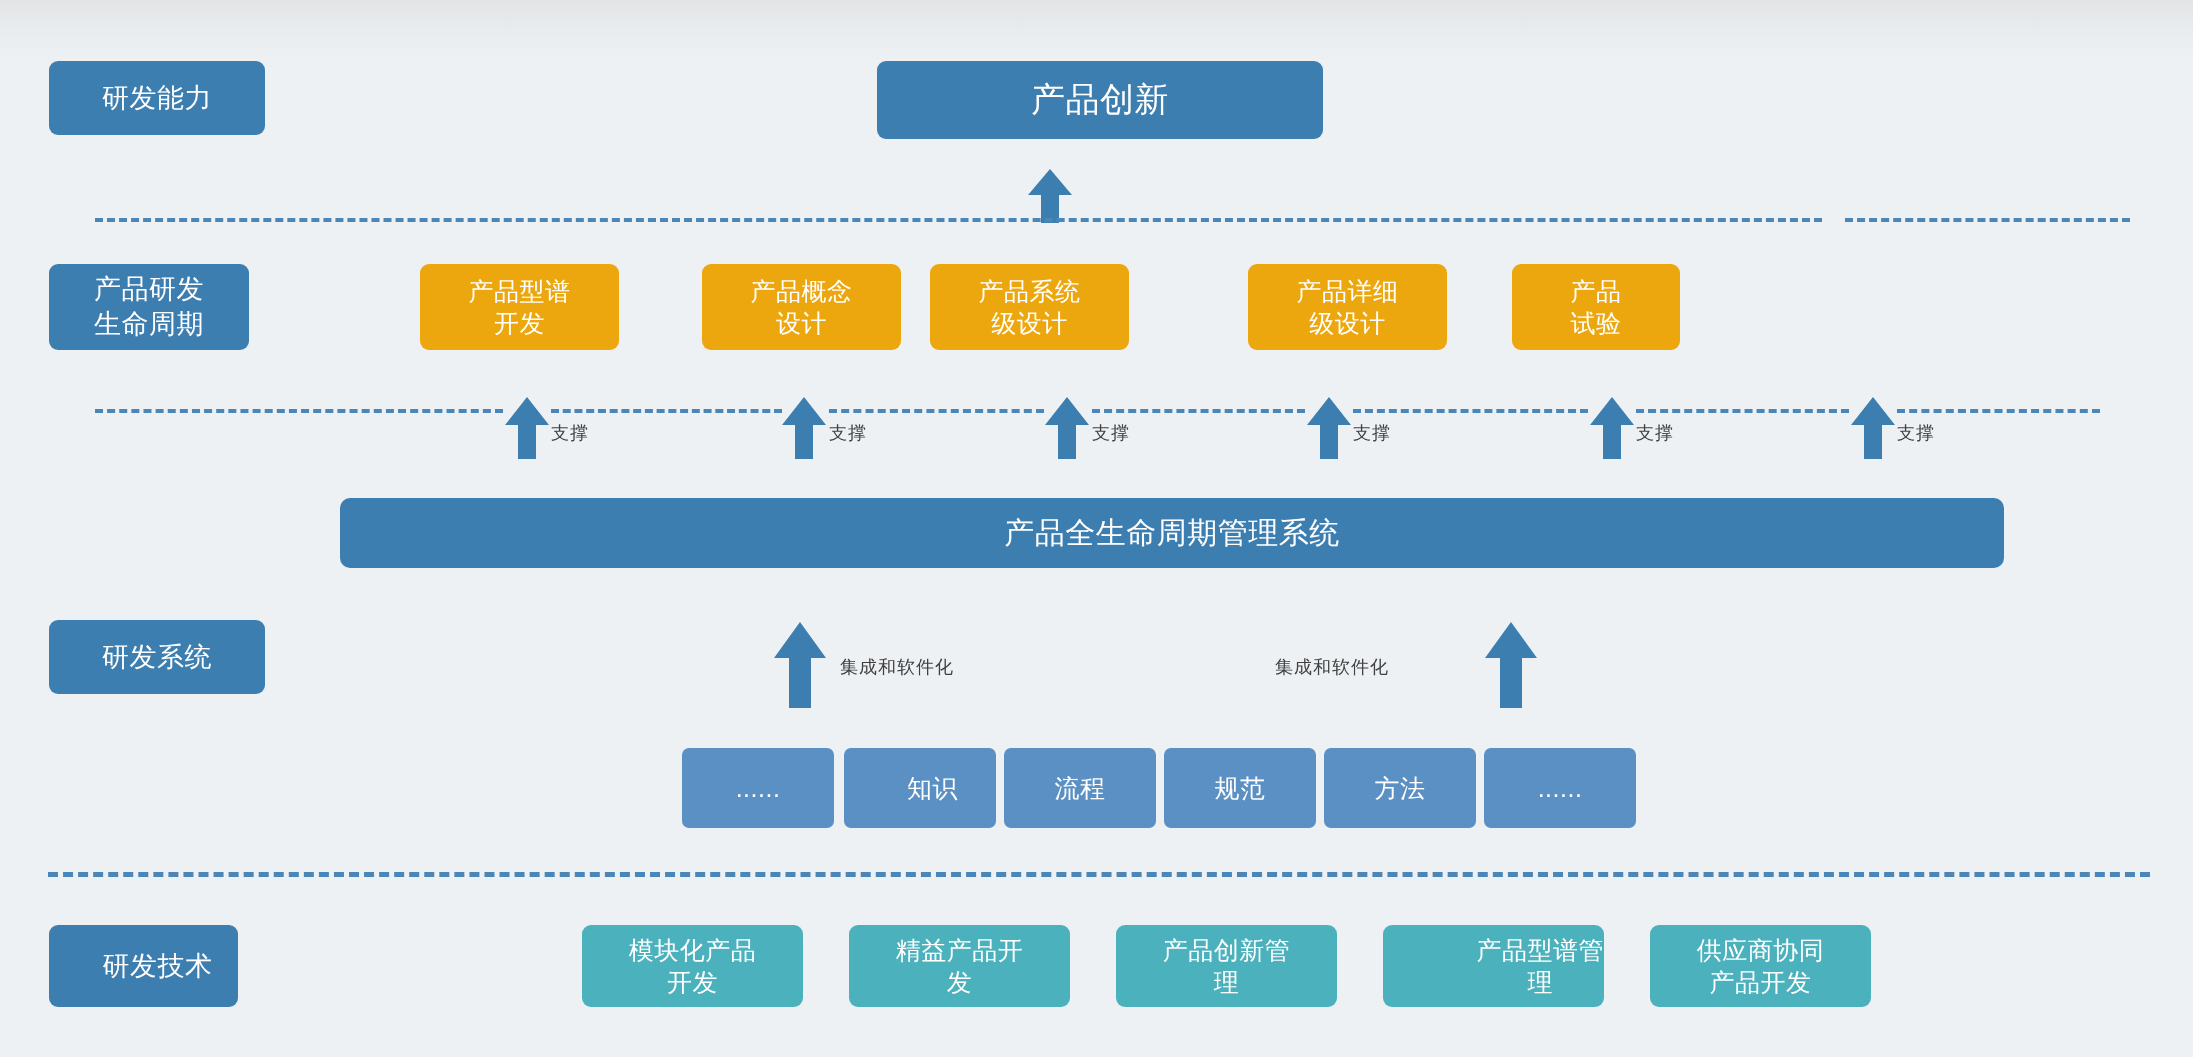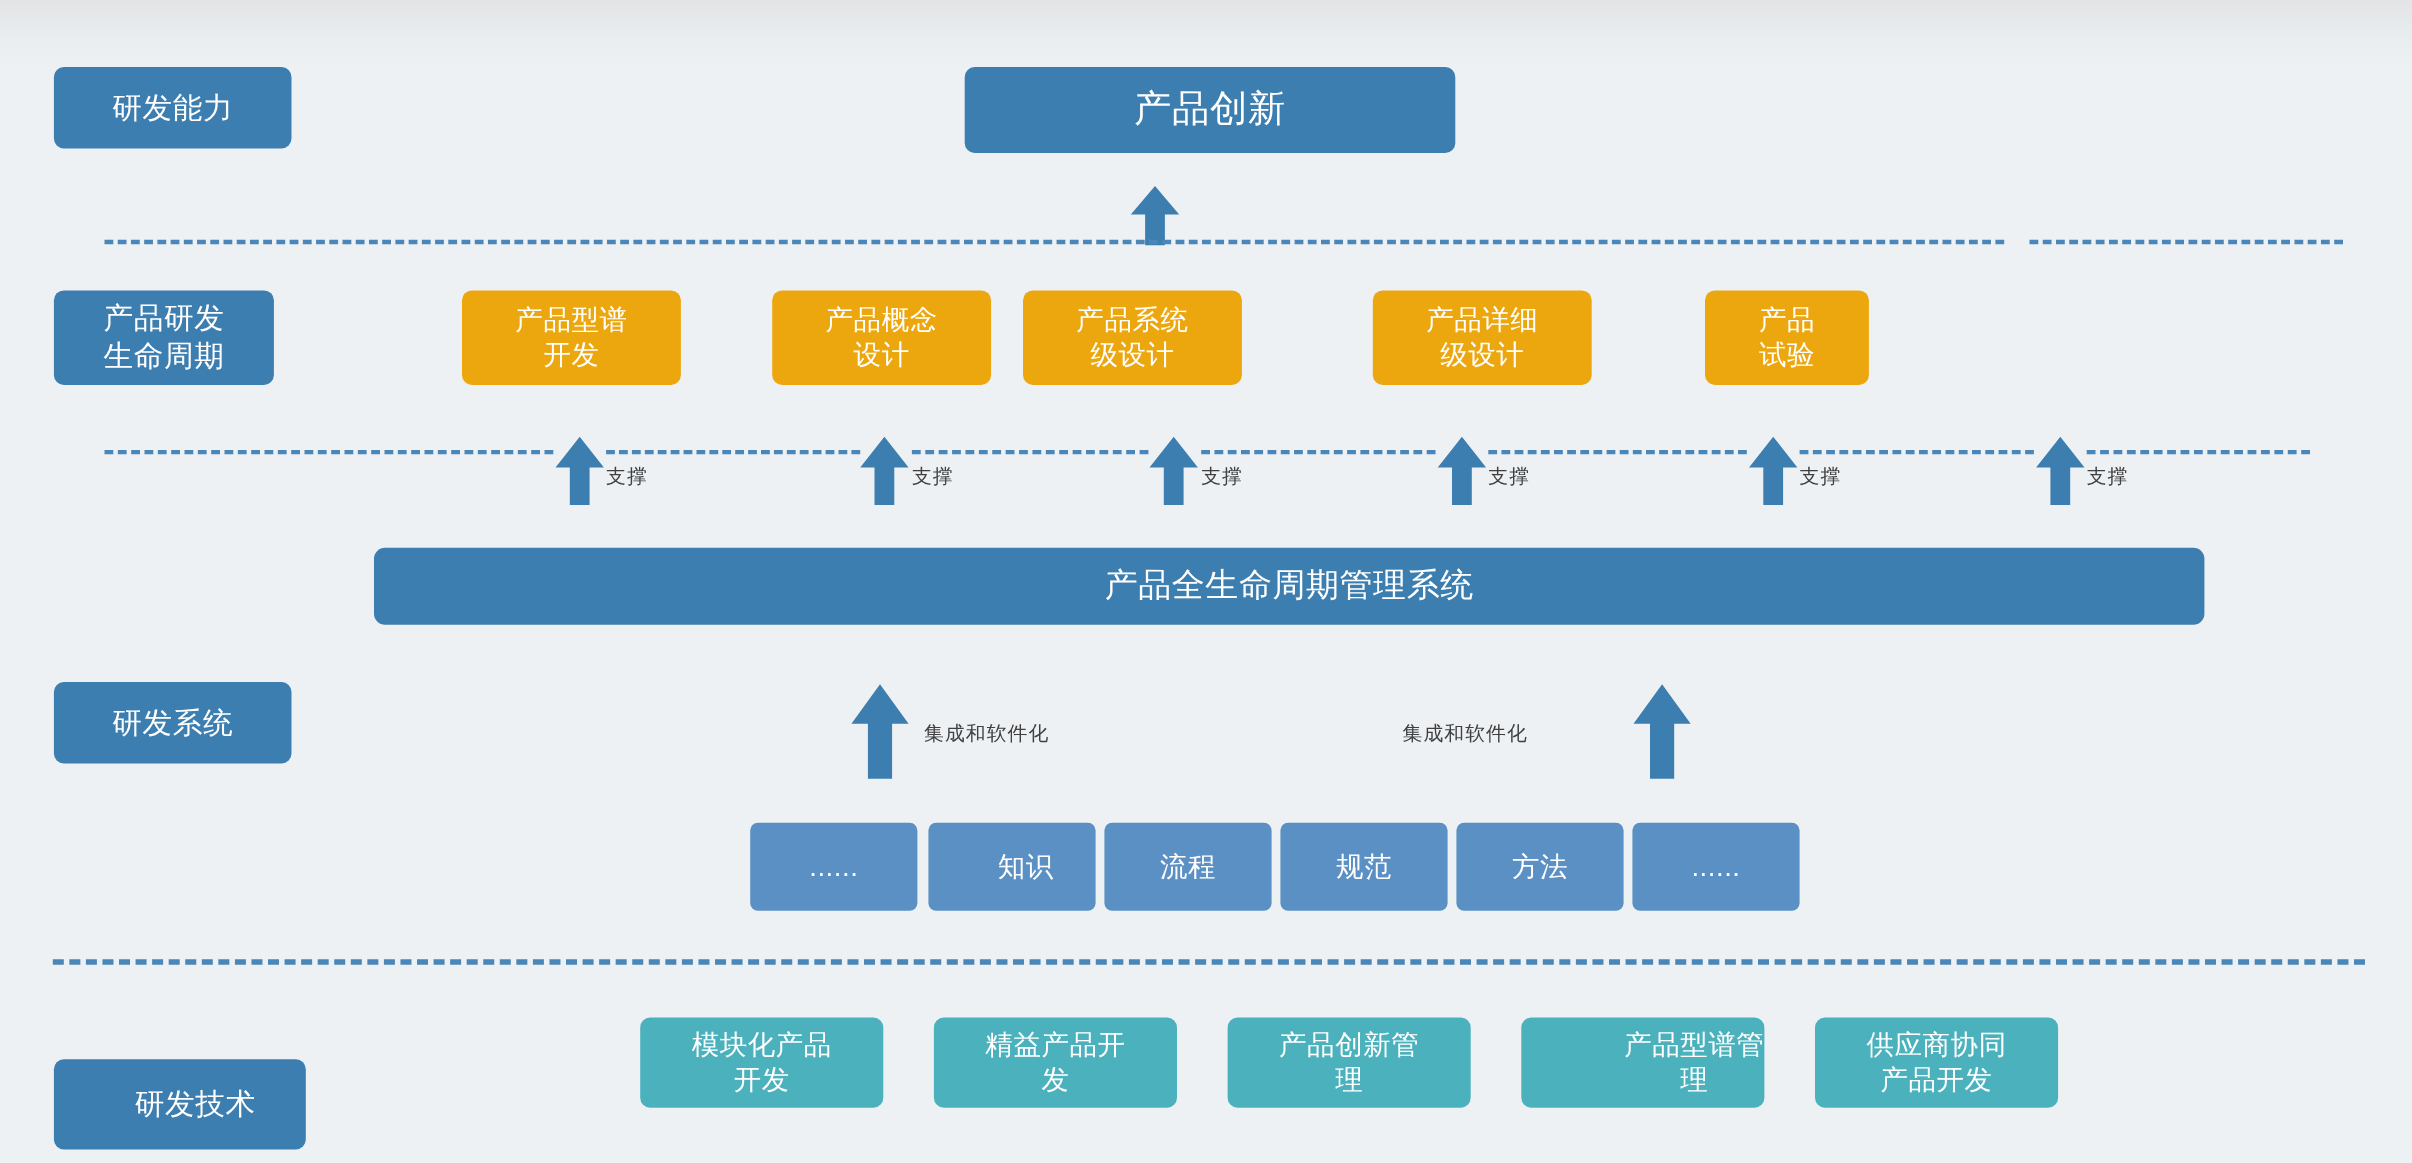--- a/index.html
+++ b/index.html
@@ -129,21 +129,21 @@
 设计</span>
   </div>
   <div class="box stage-box" style="left:930px; top:264px; width:199px; height:86px;">
     <span>产品系统
 级设计</span>
   </div>
   <div class="box stage-box" style="left:1248px; top:264px; width:199px; height:86px;">
     <span>产品详细
 级设计</span>
   </div>
-  <div class="box stage-box" style="left:1512px; top:264px; width:149px; height:86px;margin-left:38px;">
+  <div class="box stage-box" style="left:1512px; top:264px; width:168px; height:86px;">
     <span>产品
 试验</span>
   </div>
 
   <div class="dash" style="left:95px; top:409px; width:408px;"></div>
   <div class="dash" style="left:551px; top:409px; width:231px;"></div>
   <div class="dash" style="left:829px; top:409px; width:215px;"></div>
   <div class="dash" style="left:1092px; top:409px; width:213px;"></div>
   <div class="dash" style="left:1353px; top:409px; width:235px;"></div>
   <div class="dash" style="left:1636px; top:409px; width:213px;"></div>
@@ -227,21 +227,21 @@
   </div>
   <div class="box asset-box" style="left:1324px; top:748px; width:152px; height:80px;">
     <span>方法</span>
   </div>
   <div class="box asset-box" style="left:1484px; top:748px; width:152px; height:80px;">
     <span>......</span>
   </div>
 
   <div class="dash dash-tight" style="left:48px; top:872px; width:2102px;"></div>
 
-  <div class="box lbl-box tech-lbl" style="left:49px; top:963px; width:229px; height:82px;padding-left:28px;">
+  <div class="box lbl-box tech-lbl" style="left:49px; top:925px; width:189px; height:82px;padding-left:28px;">
     <span>研发技术</span>
   </div>
 
   <div class="box tech-box" style="left:582px; top:925px; width:221px; height:82px;">
     <span>模块化产品
 开发</span>
   </div>
   <div class="box tech-box" style="left:849px; top:925px; width:221px; height:82px;">
     <span>精益产品开
 发</span>

